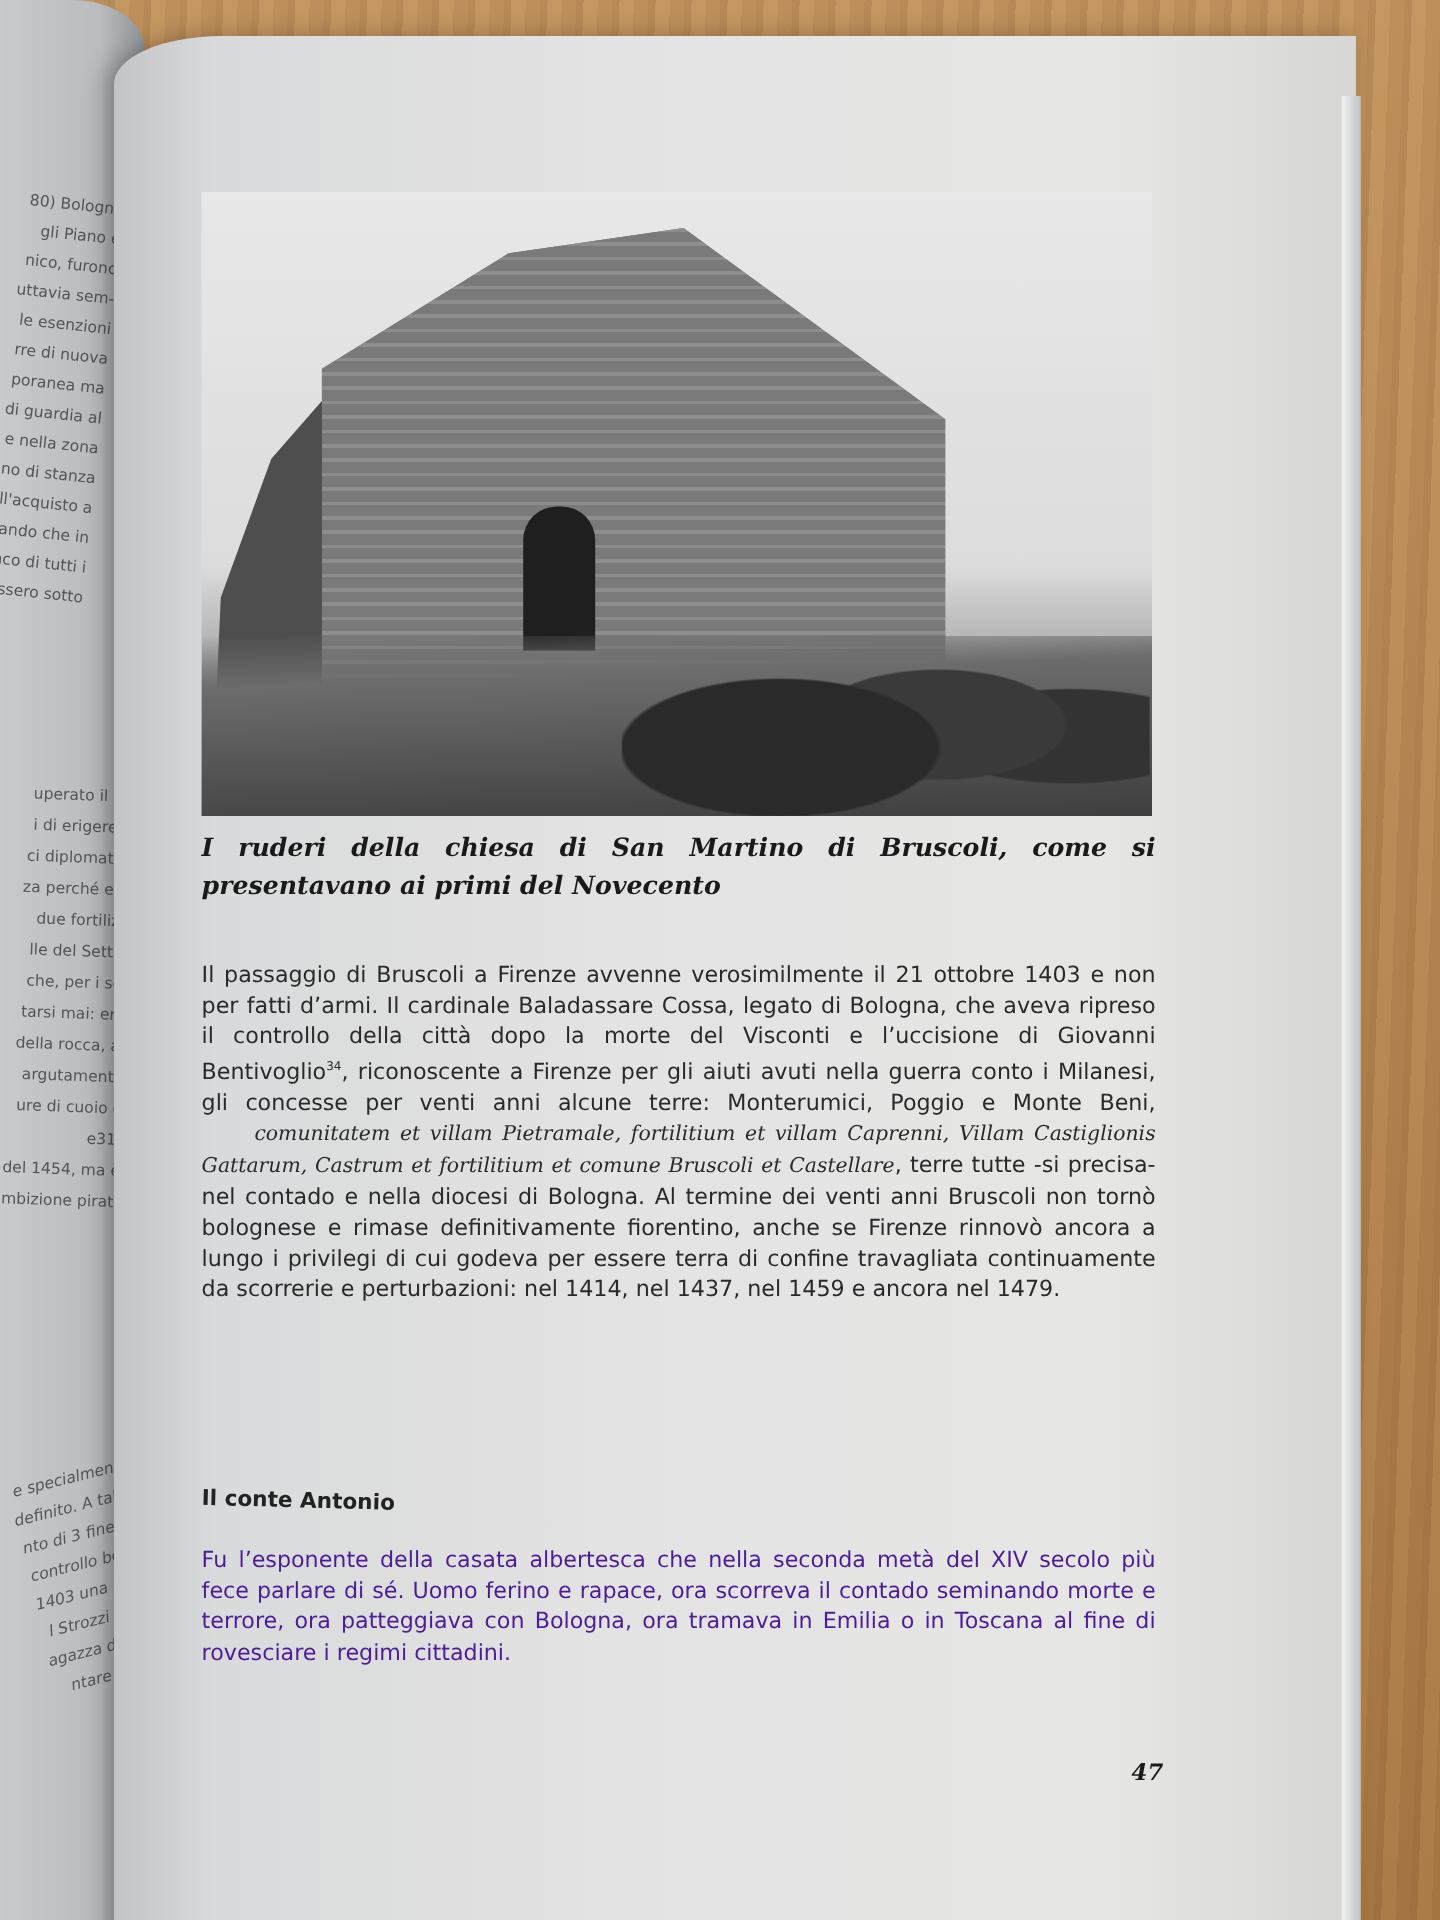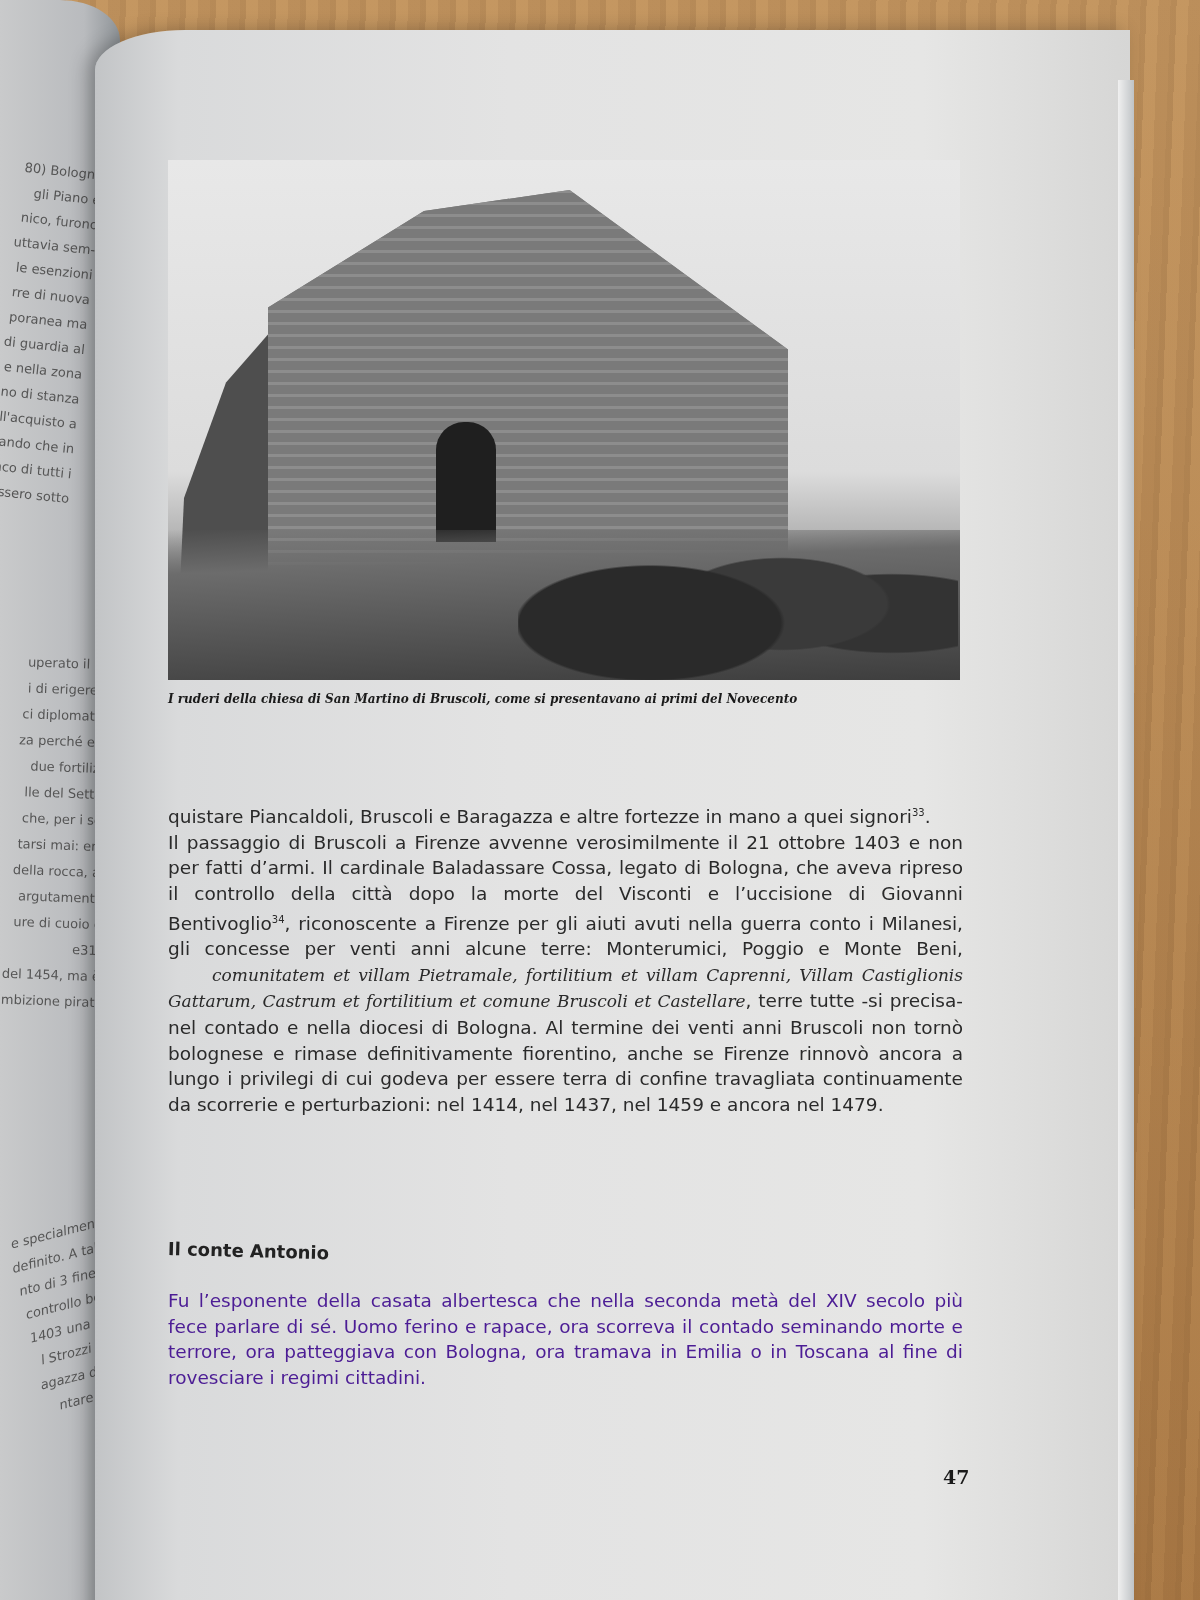--- a/index.html
+++ b/index.html
@@ -28,29 +28,29 @@
   .ruin-side{position:absolute;left:10px;top:140px;width:120px;height:330px;background:#4e4e4e;
       clip-path:polygon(100% 0,100% 100%,0 100%,5% 60%,40% 25%);}
   .door{position:absolute;left:268px;top:262px;width:60px;height:120px;background:#1f1f1f;border-radius:28px 28px 0 0;}
   .ground{position:absolute;left:0;bottom:0;width:100%;height:150px;
       background:linear-gradient(178deg,rgba(0,0,0,0) 0%,#6c6c6c 25%,#3e3e3e 100%);}
   .crowd{position:absolute;left:350px;top:330px;width:440px;height:190px;
       background:radial-gradient(ellipse at 30% 70%,#2a2a2a 0 30%,transparent 31%),
                  radial-gradient(ellipse at 60% 60%,#3a3a3a 0 28%,transparent 29%),
                  radial-gradient(ellipse at 85% 65%,#333 0 22%,transparent 23%);}
   .caption{position:absolute;left:168px;top:690px;width:795px;font-family:"DejaVu Serif",serif;font-style:italic;font-weight:bold;
-      font-size:12px;line-height:19px;color:#1a1a1a;text-align:justify;text-align-last:left;}
+      font-size:21px;line-height:32px;color:#1a1a1a;text-align:justify;text-align-last:left;}
   .body{position:absolute;left:168px;top:800px;width:795px;font-family:"DejaVu Sans",sans-serif;font-size:18.5px;line-height:25.6px;color:#2a2a2a;}
   .body p{margin:0;text-align:justify;}
   .body sup{font-size:10px;}
   .body i{font-style:italic;font-family:"DejaVu Serif",serif;font-size:17px;margin-left:44px;}
   .heading{position:absolute;left:168px;top:1238px;font-family:"DejaVu Sans",sans-serif;font-weight:bold;font-size:18px;color:#222;transform:rotate(1.5deg);transform-origin:left;}
   .body2{position:absolute;left:168px;top:1288px;width:795px;font-family:"DejaVu Sans",sans-serif;font-size:18.5px;line-height:25.6px;color:#4c1d95;}
   .body2 p{margin:0;text-align:justify;}
-  .pagenum{position:absolute;left:943px;top:1466px;font-family:"DejaVu Serif",serif;font-weight:bold;font-size:19px;color:#1a1a1a;}
+  .pagenum{position:absolute;left:943px;top:1466px;font-family:"DejaVu Serif",serif;font-weight:bold;font-size:19px;color:#1a1a1a;font-style:italic;}
 </style>
 </head>
 <body>
 
 <div class="wood"></div>
 
 <div class="left-page">
   <div class="left-lines" id="ll1">
       <div>80) Bologna</div>
       <div>gli Piano e</div>
@@ -102,21 +102,20 @@
   <div class="ruin-side"></div>
   <div class="ruin"></div>
   <div class="door"></div>
   <div class="ground"></div>
   <div class="crowd"></div>
 </div>
 
 <div class="caption">I ruderi della chiesa di San Martino di Bruscoli, come si presentavano ai primi del Novecento</div>
 
 <div class="body">
-  <p><span>quistare Piancaldoli, Bruscoli e Baragazza e altre fortezze in mano a quei signori</span><sup>33</sup><span>.</span></p>
   <p><span>Il passaggio di Bruscoli a Firenze avvenne verosimilmente il 21 ottobre 1403 e non per fatti d’armi. Il cardinale Baladassare Cossa, legato di Bologna, che aveva ripreso il controllo della città dopo la morte del Visconti e l’uccisione di Giovanni Bentivoglio</span><sup>34</sup><span>, riconoscente a Firenze per gli aiuti avuti nella guerra conto i Milanesi, gli concesse per venti anni alcune terre: Monterumici, Poggio e Monte Beni, </span><i>comunitatem et villam Pietramale, fortilitium et villam Caprenni, Villam Castiglionis Gattarum, Castrum et fortilitium et comune Bruscoli et Castellare</i><span>, terre tutte -si precisa- nel contado e nella diocesi di Bologna. Al termine dei venti anni Bruscoli non tornò bolognese e rimase definitivamente fiorentino, anche se Firenze rinnovò ancora a lungo i privilegi di cui godeva per essere terra di confine travagliata continuamente da scorrerie e perturbazioni: nel 1414, nel 1437, nel 1459 e ancora nel 1479.</span></p>
 </div>
 
 <div class="heading">Il conte Antonio</div>
 
 <div class="body2">
   <p>Fu l’esponente della casata albertesca che nella seconda metà del XIV secolo più fece parlare di sé. Uomo ferino e rapace, ora scorreva il contado seminando morte e terrore, ora patteggiava con Bologna, ora tramava in Emilia o in Toscana al fine di rovesciare i regimi cittadini.</p>
 </div>
 
 <div class="pagenum">47</div>

